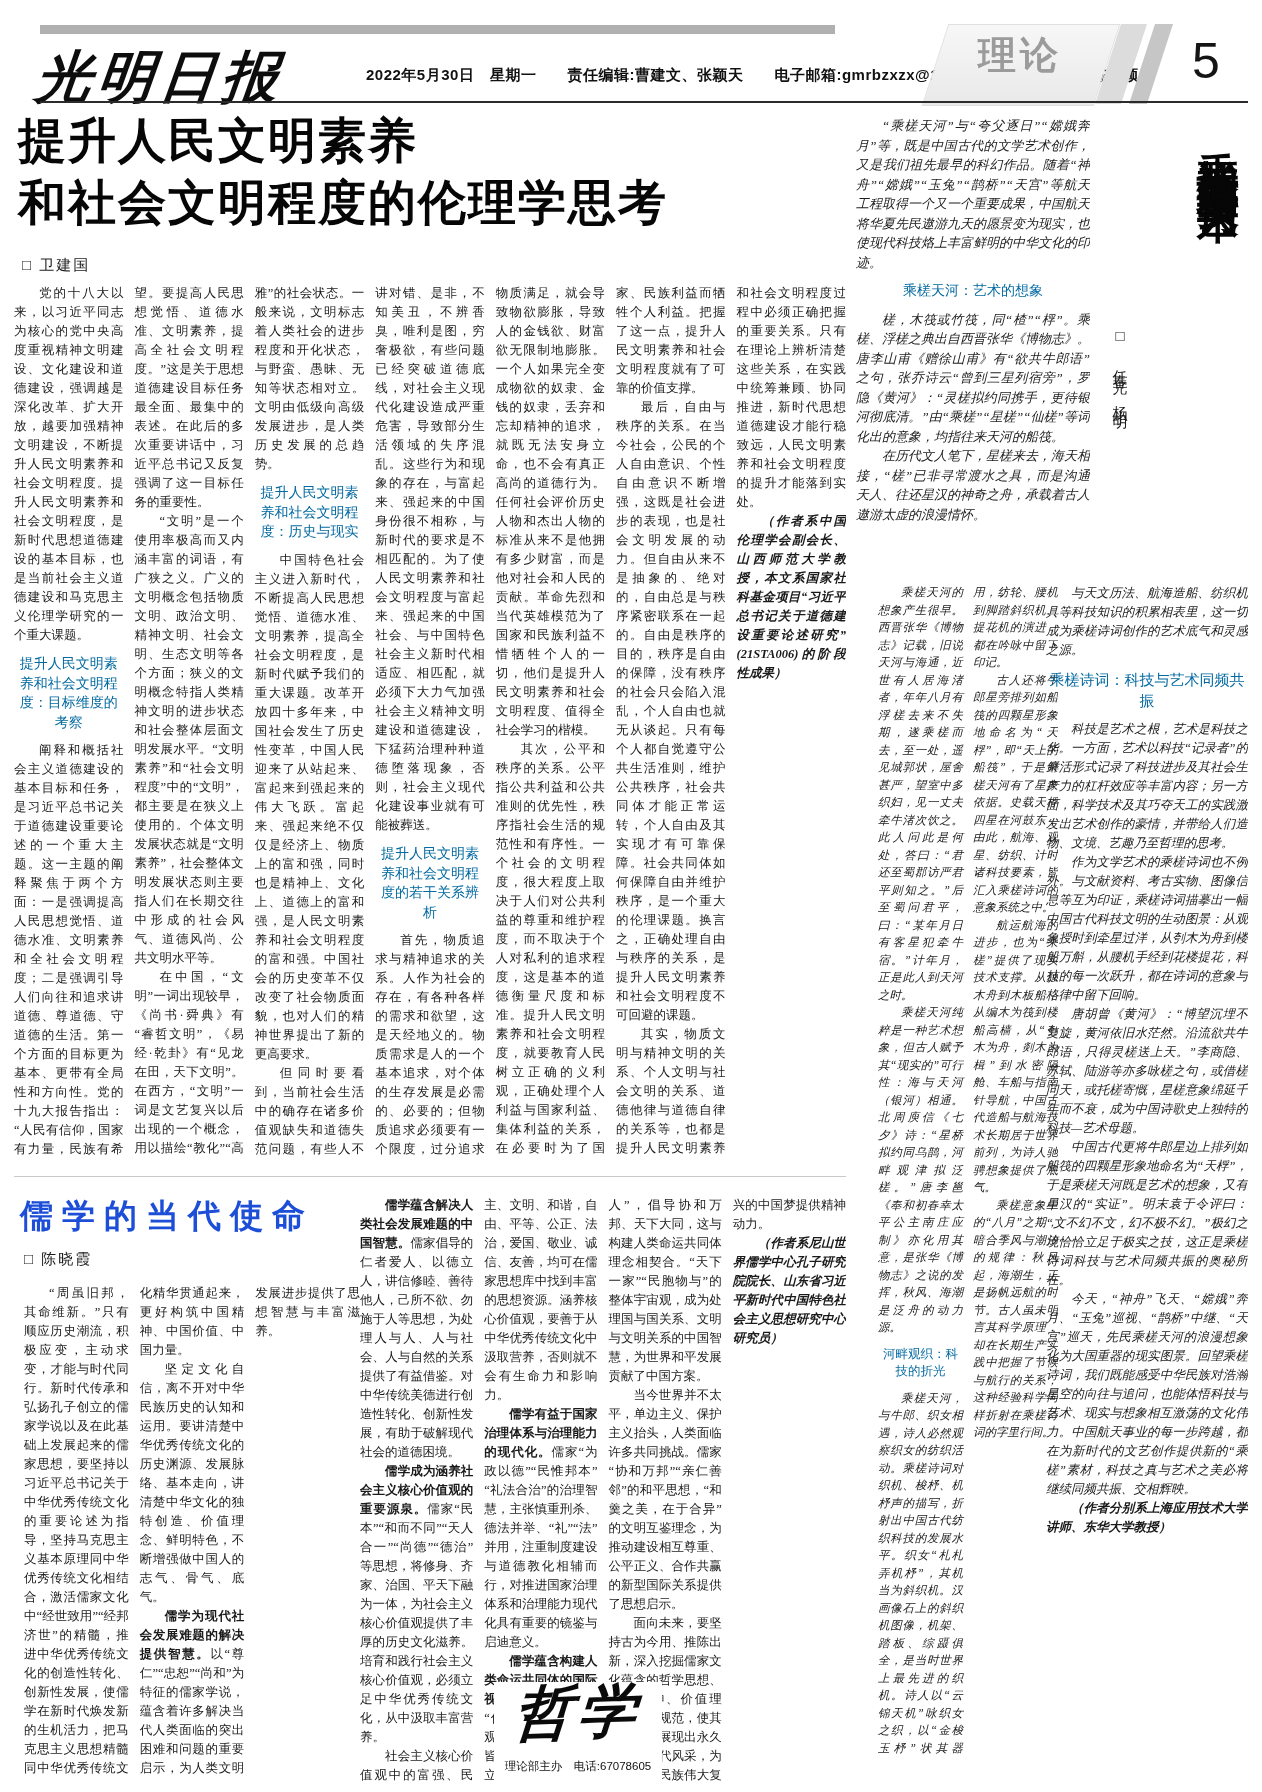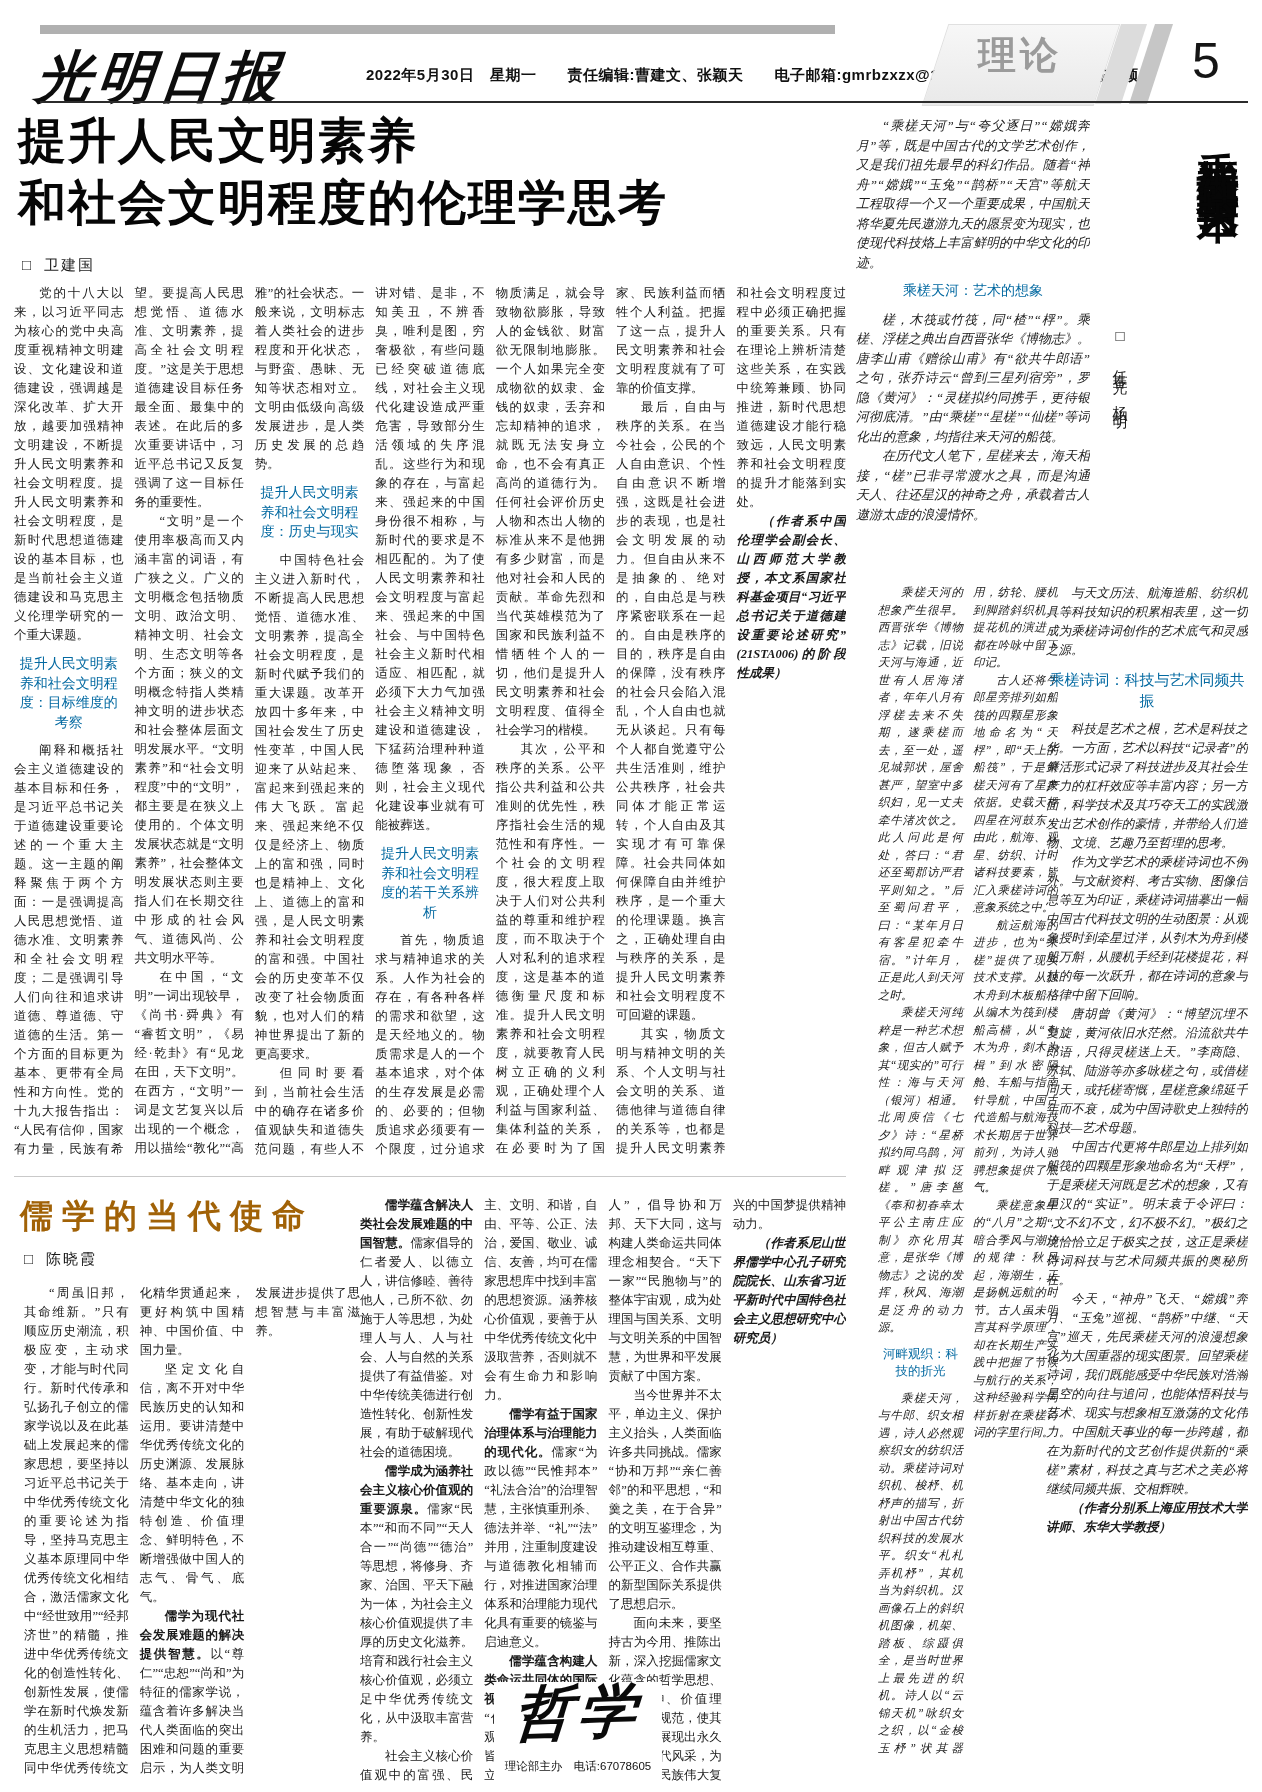--- a/index.html
+++ b/index.html
@@ -23,26 +23,26 @@
   
   .flow{column-fill:auto;overflow:hidden;font-size:12.5px;line-height:19px;text-align:justify;}
   .flow p{margin:0;}
   .para{text-indent:2em;}
   .colhead{font-family:"Liberation Sans","DejaVu Sans",sans-serif;font-weight:normal;font-style:normal;
         text-align:center;text-indent:0;font-size:14px;line-height:1.4;margin:9px 0 !important;color:#0369a1;}
   .note{font-style:italic;font-weight:600;text-indent:2em;}
   
   .main-head{position:absolute;left:18px;top:110px;font-size:48px;font-weight:900;line-height:62px;
         letter-spacing:2px;color:#060606;}
-  .byline{font-size:15px;letter-spacing:2px;font-family:Liberation Mono, monospace;}
+  .byline{font-size:15px;letter-spacing:2px;font-family:Liberation Sans, sans-serif;}
   .main-byline{position:absolute;left:22px;top:256px;}
   .main-body{position:absolute;left:14px;top:284px;width:832px;height:882px;column-count:7;column-gap:11px;}
   .midrule{position:absolute;left:14px;top:1176px;width:832px;height:1px;background:#c9c9c9;}
   
-  .rx-head{position:absolute;left:20px;top:1194px;font-size:33px;font-weight:900;letter-spacing:9px;color:#a16207;}
+  .rx-head{position:absolute;left:20px;top:1194px;font-size:33px;font-weight:900;letter-spacing:9px;color:#1d4ed8;}
   .rx-byline{position:absolute;left:24px;top:1250px;}
   .rx-left{position:absolute;left:24px;top:1284px;width:336px;height:500px;column-count:3;column-gap:11px;}
   .rx-right{position:absolute;left:360px;top:1196px;width:486px;height:590px;column-count:4;column-gap:11px;}
   
   .kai{font-style:italic;}
   .cc-intro{position:absolute;left:856px;top:116px;width:234px;height:458px;font-size:13px;line-height:19.5px;}
   .cc-vblock{position:absolute;left:1094px;top:118px;width:154px;height:460px;}
   .cc-vtitle{position:absolute;right:2px;top:0;height:100%;writing-mode:vertical-rl;font-size:42px;
         font-weight:900;letter-spacing:5px;color:#060606;}
   .cc-vbyline{position:absolute;left:16px;top:210px;writing-mode:vertical-rl;font-size:15px;letter-spacing:5px;}

